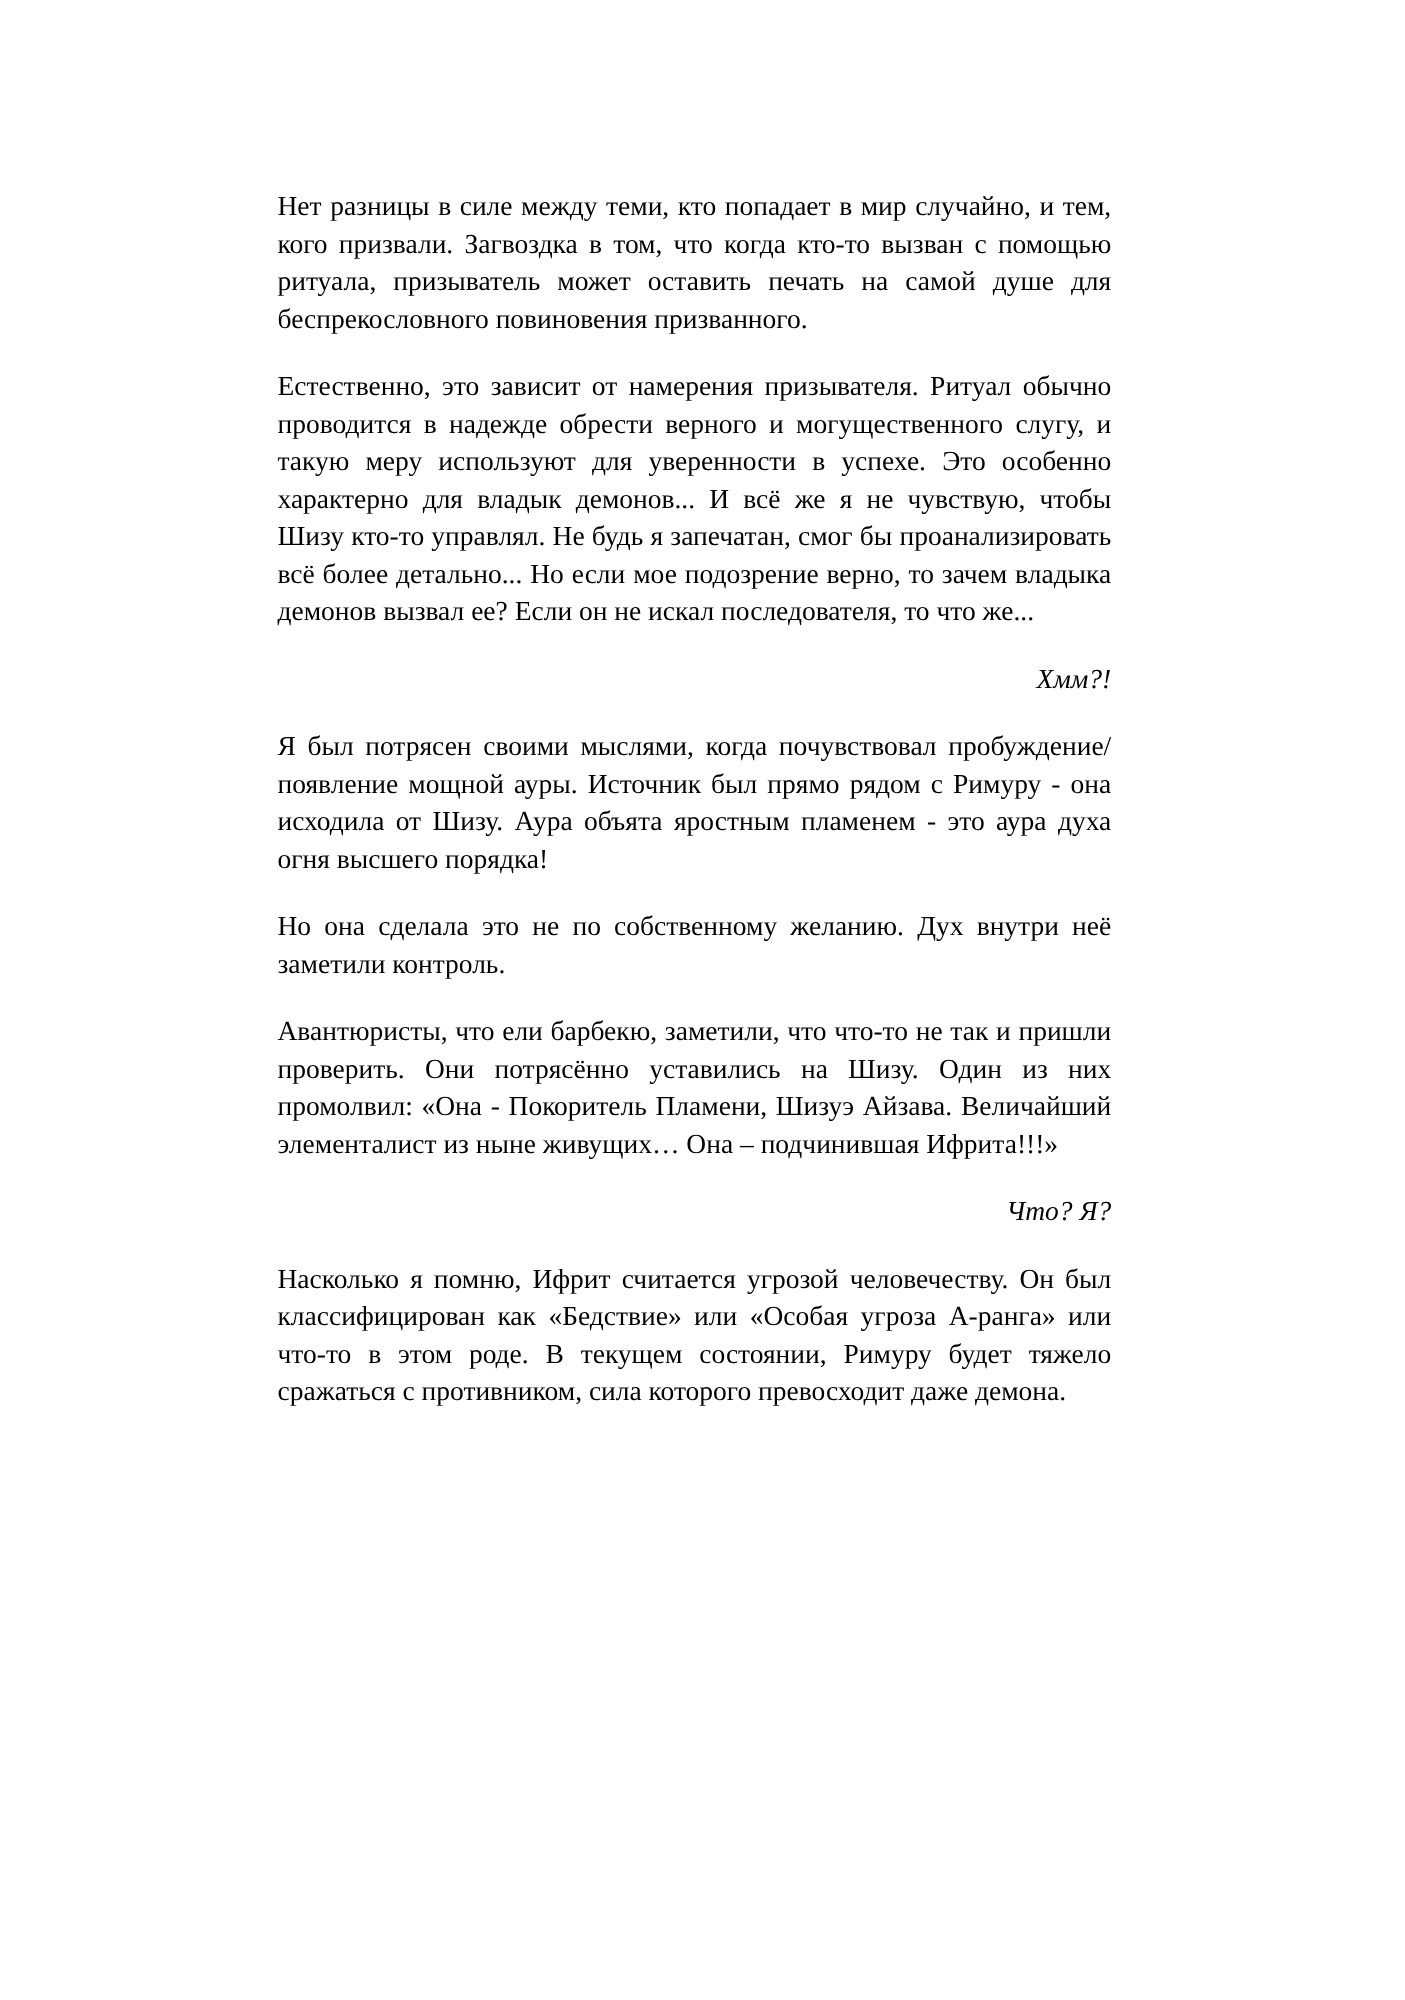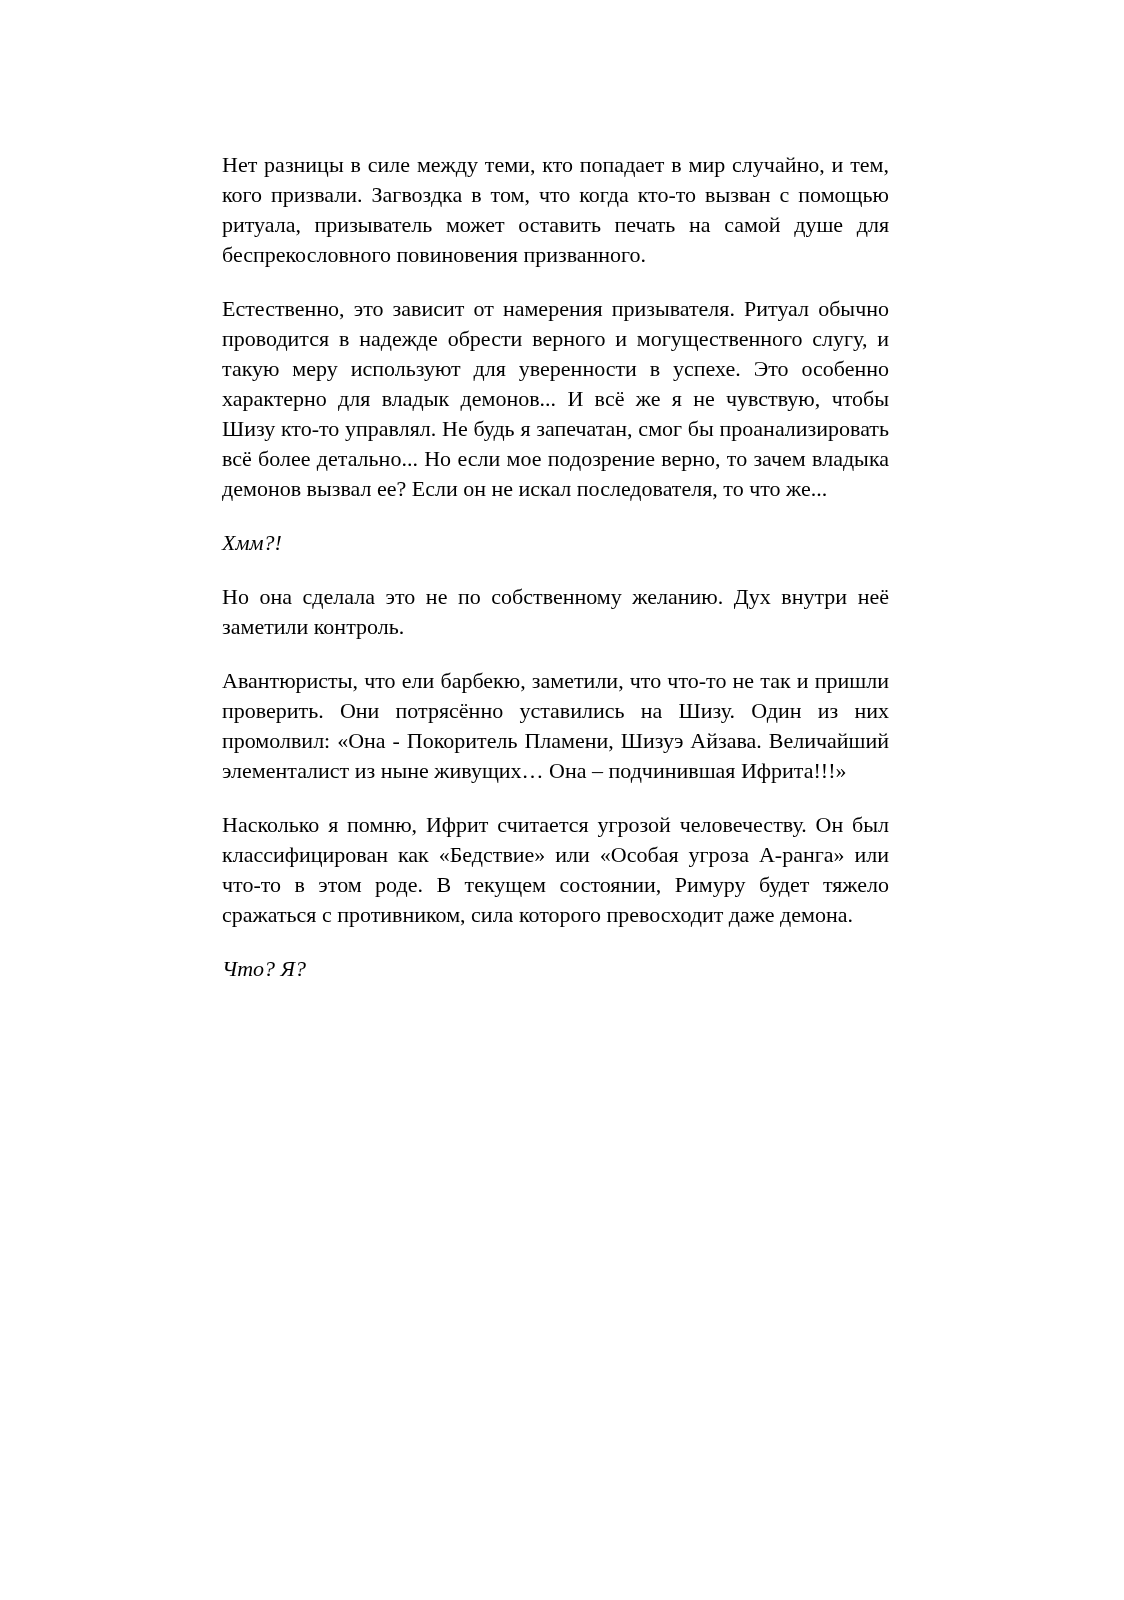--- a/index.html
+++ b/index.html
@@ -24,27 +24,28 @@
     color: #000000;
     -webkit-font-smoothing: antialiased;
   }
   .para {
     margin: 0 16px 24px 0;
     text-align: justify;
     text-justify: inter-word;
   }
   .para.italic {
     font-style: italic;
-    text-align: left;
+    text-align: right;
   }
 </style>
 </head>
 <body>
 
 <div class="page">
   <p class="para">Нет разницы в силе между теми, кто попадает в мир случайно, и тем, кого призвали. Загвоздка в том, что когда кто-то вызван с помощью ритуала, призыватель может оставить печать на самой душе для беспрекословного повиновения призванного.</p>
   <p class="para">Естественно, это зависит от намерения призывателя. Ритуал обычно проводится в надежде обрести верного и могущественного слугу, и такую меру используют для уверенности в успехе. Это особенно характерно для владык демонов... И всё же я не чувствую, чтобы Шизу кто-то управлял. Не будь я запечатан, смог бы проанализировать всё более детально... Но если мое подозрение верно, то зачем владыка демонов вызвал ее? Если он не искал последователя, то что же...</p>
   <p class="para italic">Хмм?!</p>
+  <p class="para">Я был потрясен своими мыслями, когда почувствовал пробуждение/появление мощной ауры. Источник был прямо рядом с Римуру - она исходила от Шизу. Аура объята яростным пламенем - это аура духа огня высшего порядка!</p>
   <p class="para">Но она сделала это не по собственному желанию. Дух внутри неё заметили контроль.</p>
   <p class="para">Авантюристы, что ели барбекю, заметили, что что-то не так и пришли проверить. Они потрясённо уставились на Шизу. Один из них промолвил: «Она - Покоритель Пламени, Шизуэ Айзава. Величайший элементалист из ныне живущих… Она – подчинившая Ифрита!!!»</p>
+  <p class="para italic">Что? Я?</p>
   <p class="para">Насколько я помню, Ифрит считается угрозой человечеству. Он был классифицирован как «Бедствие» или «Особая угроза А-ранга» или что-то в этом роде. В текущем состоянии, Римуру будет тяжело сражаться с противником, сила которого превосходит даже демона.</p>
-  <p class="para italic">Что? Я?</p>
 </div>
 
 </body></html>

